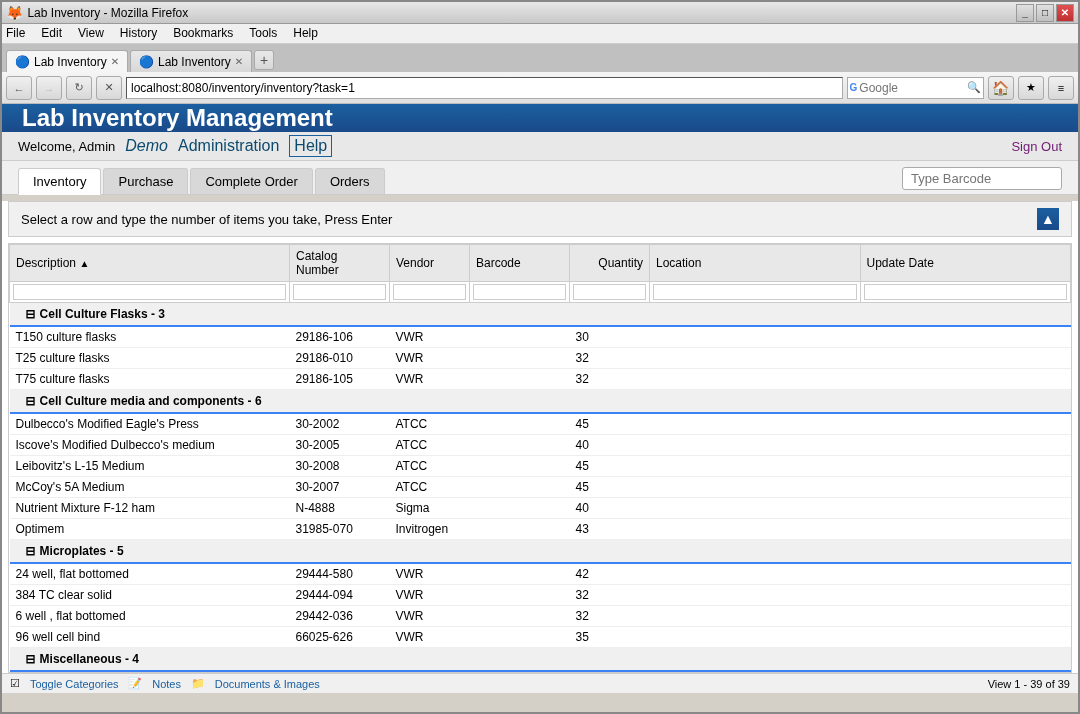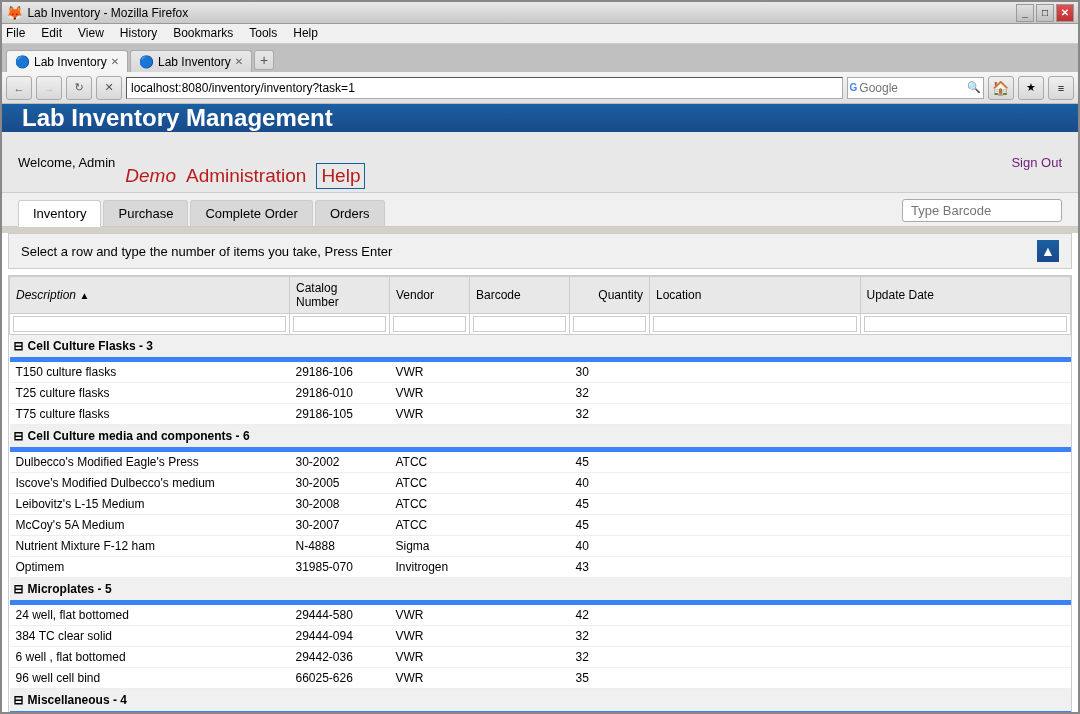--- a/index.html
+++ b/index.html
@@ -94,21 +94,21 @@
 
     .app-nav {
       background: #e8e8e8;
       padding: 3px 16px;
       display: flex;
       align-items: center;
       border-bottom: 1px solid #ccc;
     }
     .app-nav-left { display: flex; align-items: center; gap: 10px; }
     .welcome-text { font-size: 13px; }
-    .nav-link { color: #b91c1c; text-decoration: none; font-size: 19px; cursor: pointer; margin-top: 28px; }
+    .nav-link { color: #0c4a6e; text-decoration: none; font-size: 16px; cursor: pointer; }
     .nav-link.demo { font-style: italic; }
     .nav-link.help { border: 1px solid #1a5fa0; padding: 1px 4px; }
     .sign-out { margin-left: auto; color: #701a75; text-decoration: none; font-size: 13px; cursor: pointer; }
 
     
     .content-tabs {
       background: #f0f0f0;
       padding: 6px 16px 0;
       display: flex;
       align-items: flex-end;
@@ -181,41 +181,41 @@
       font-size: 12px;
     }
     .table-header th {
       background: #e8e8e8;
       border: 1px solid #ccc;
       padding: 4px 6px;
       text-align: left;
       font-weight: normal;
       font-size: 12px;
     }
-    .table-header th:first-child { width: 280px; font-style: italic; }
+    .table-header th:first-child { width: 280px; }
     .table-header th.quantity, .table-header th.location, .table-header th.update-date { text-align: right; }
     .table-header th.quantity { width: 80px; margin-top: 30px; }
     .table-header th.barcode { width: 100px; }
     .table-header th.catalog { width: 100px; }
     .table-header th.vendor { width: 80px; }
 
     .filter-row td {
       padding: 2px 3px;
       border: 1px solid #ccc;
     }
     .filter-row input {
       width: 100%; border: 1px solid #ccc; padding: 1px 3px; font-size: 11px;
     }
 
     .group-row td {
       background: #f0f0f0;
-      padding: 4px 4px;
+      padding: 4px 16px;
       font-weight: bold;
       font-size: 12px;
-      border-bottom: 5px solid #3b82f6;
+      border-bottom: 2px solid #3b82f6;
     }
     .group-toggle { margin-right: 4px; cursor: pointer; }
 
     .data-row td {
       padding: 3px 6px;
       border-bottom: 1px solid #eee;
       font-size: 12px;
     }
 
     .qty-cell { text-align: left; }

